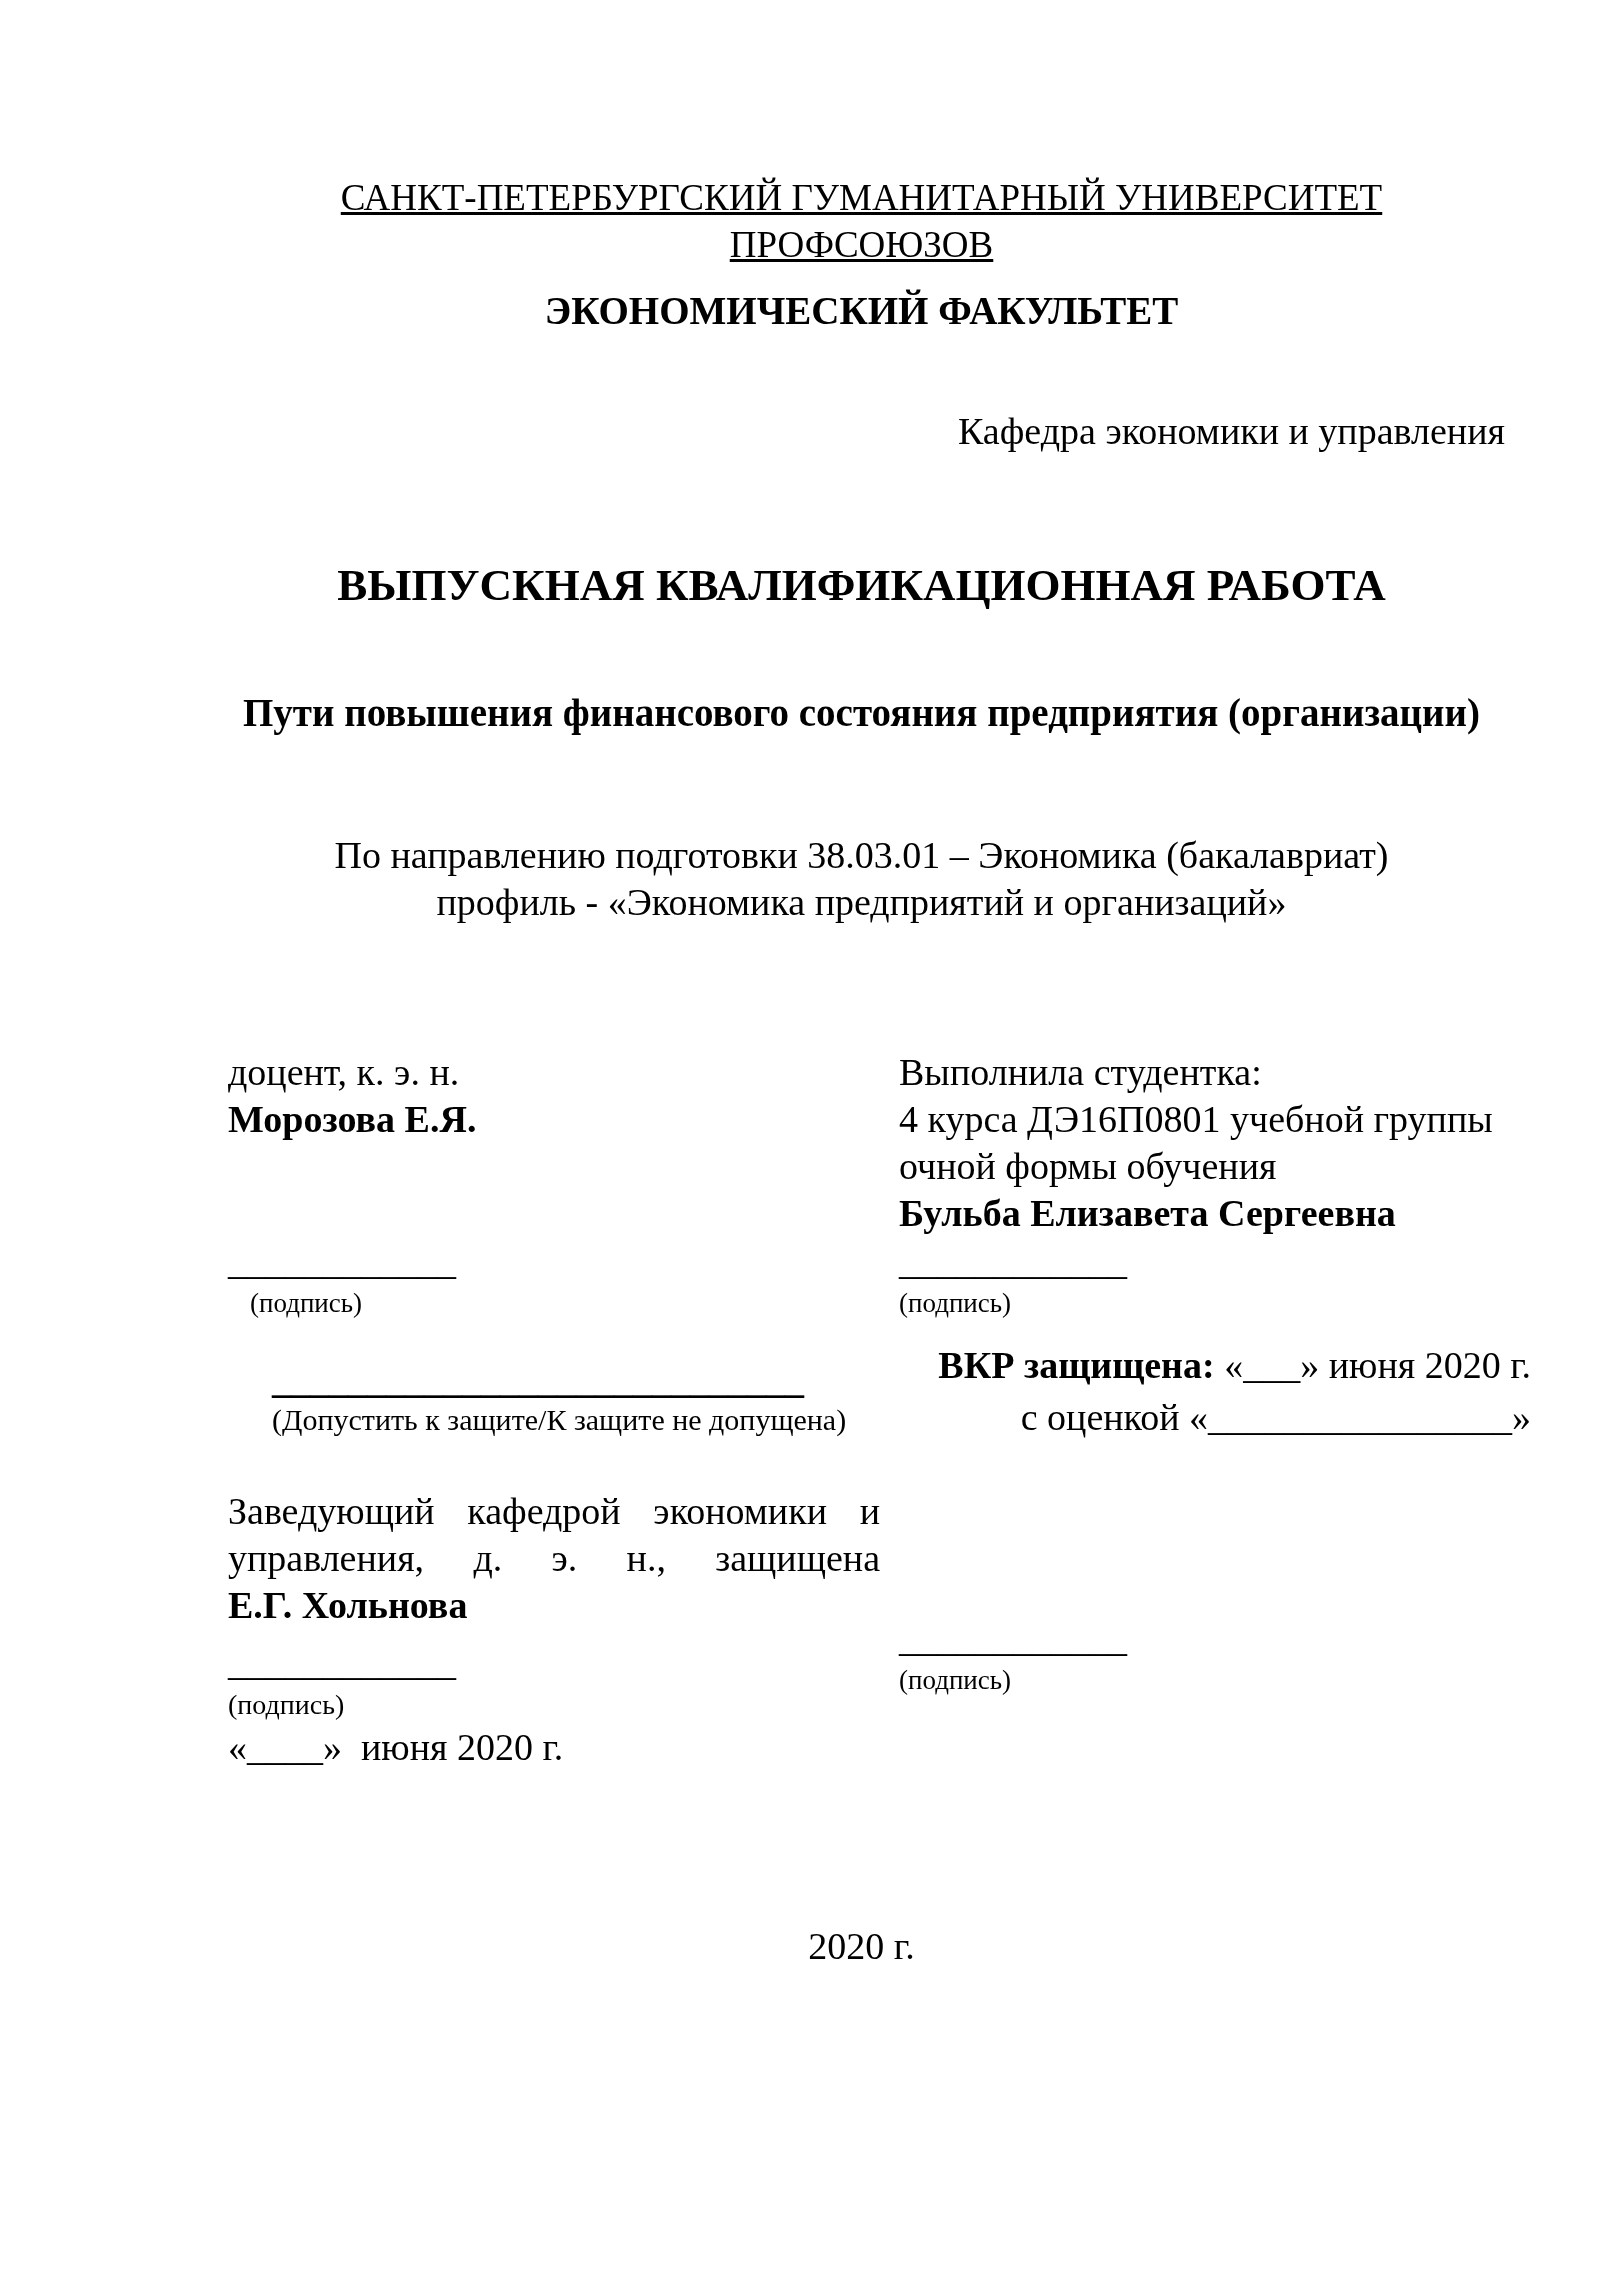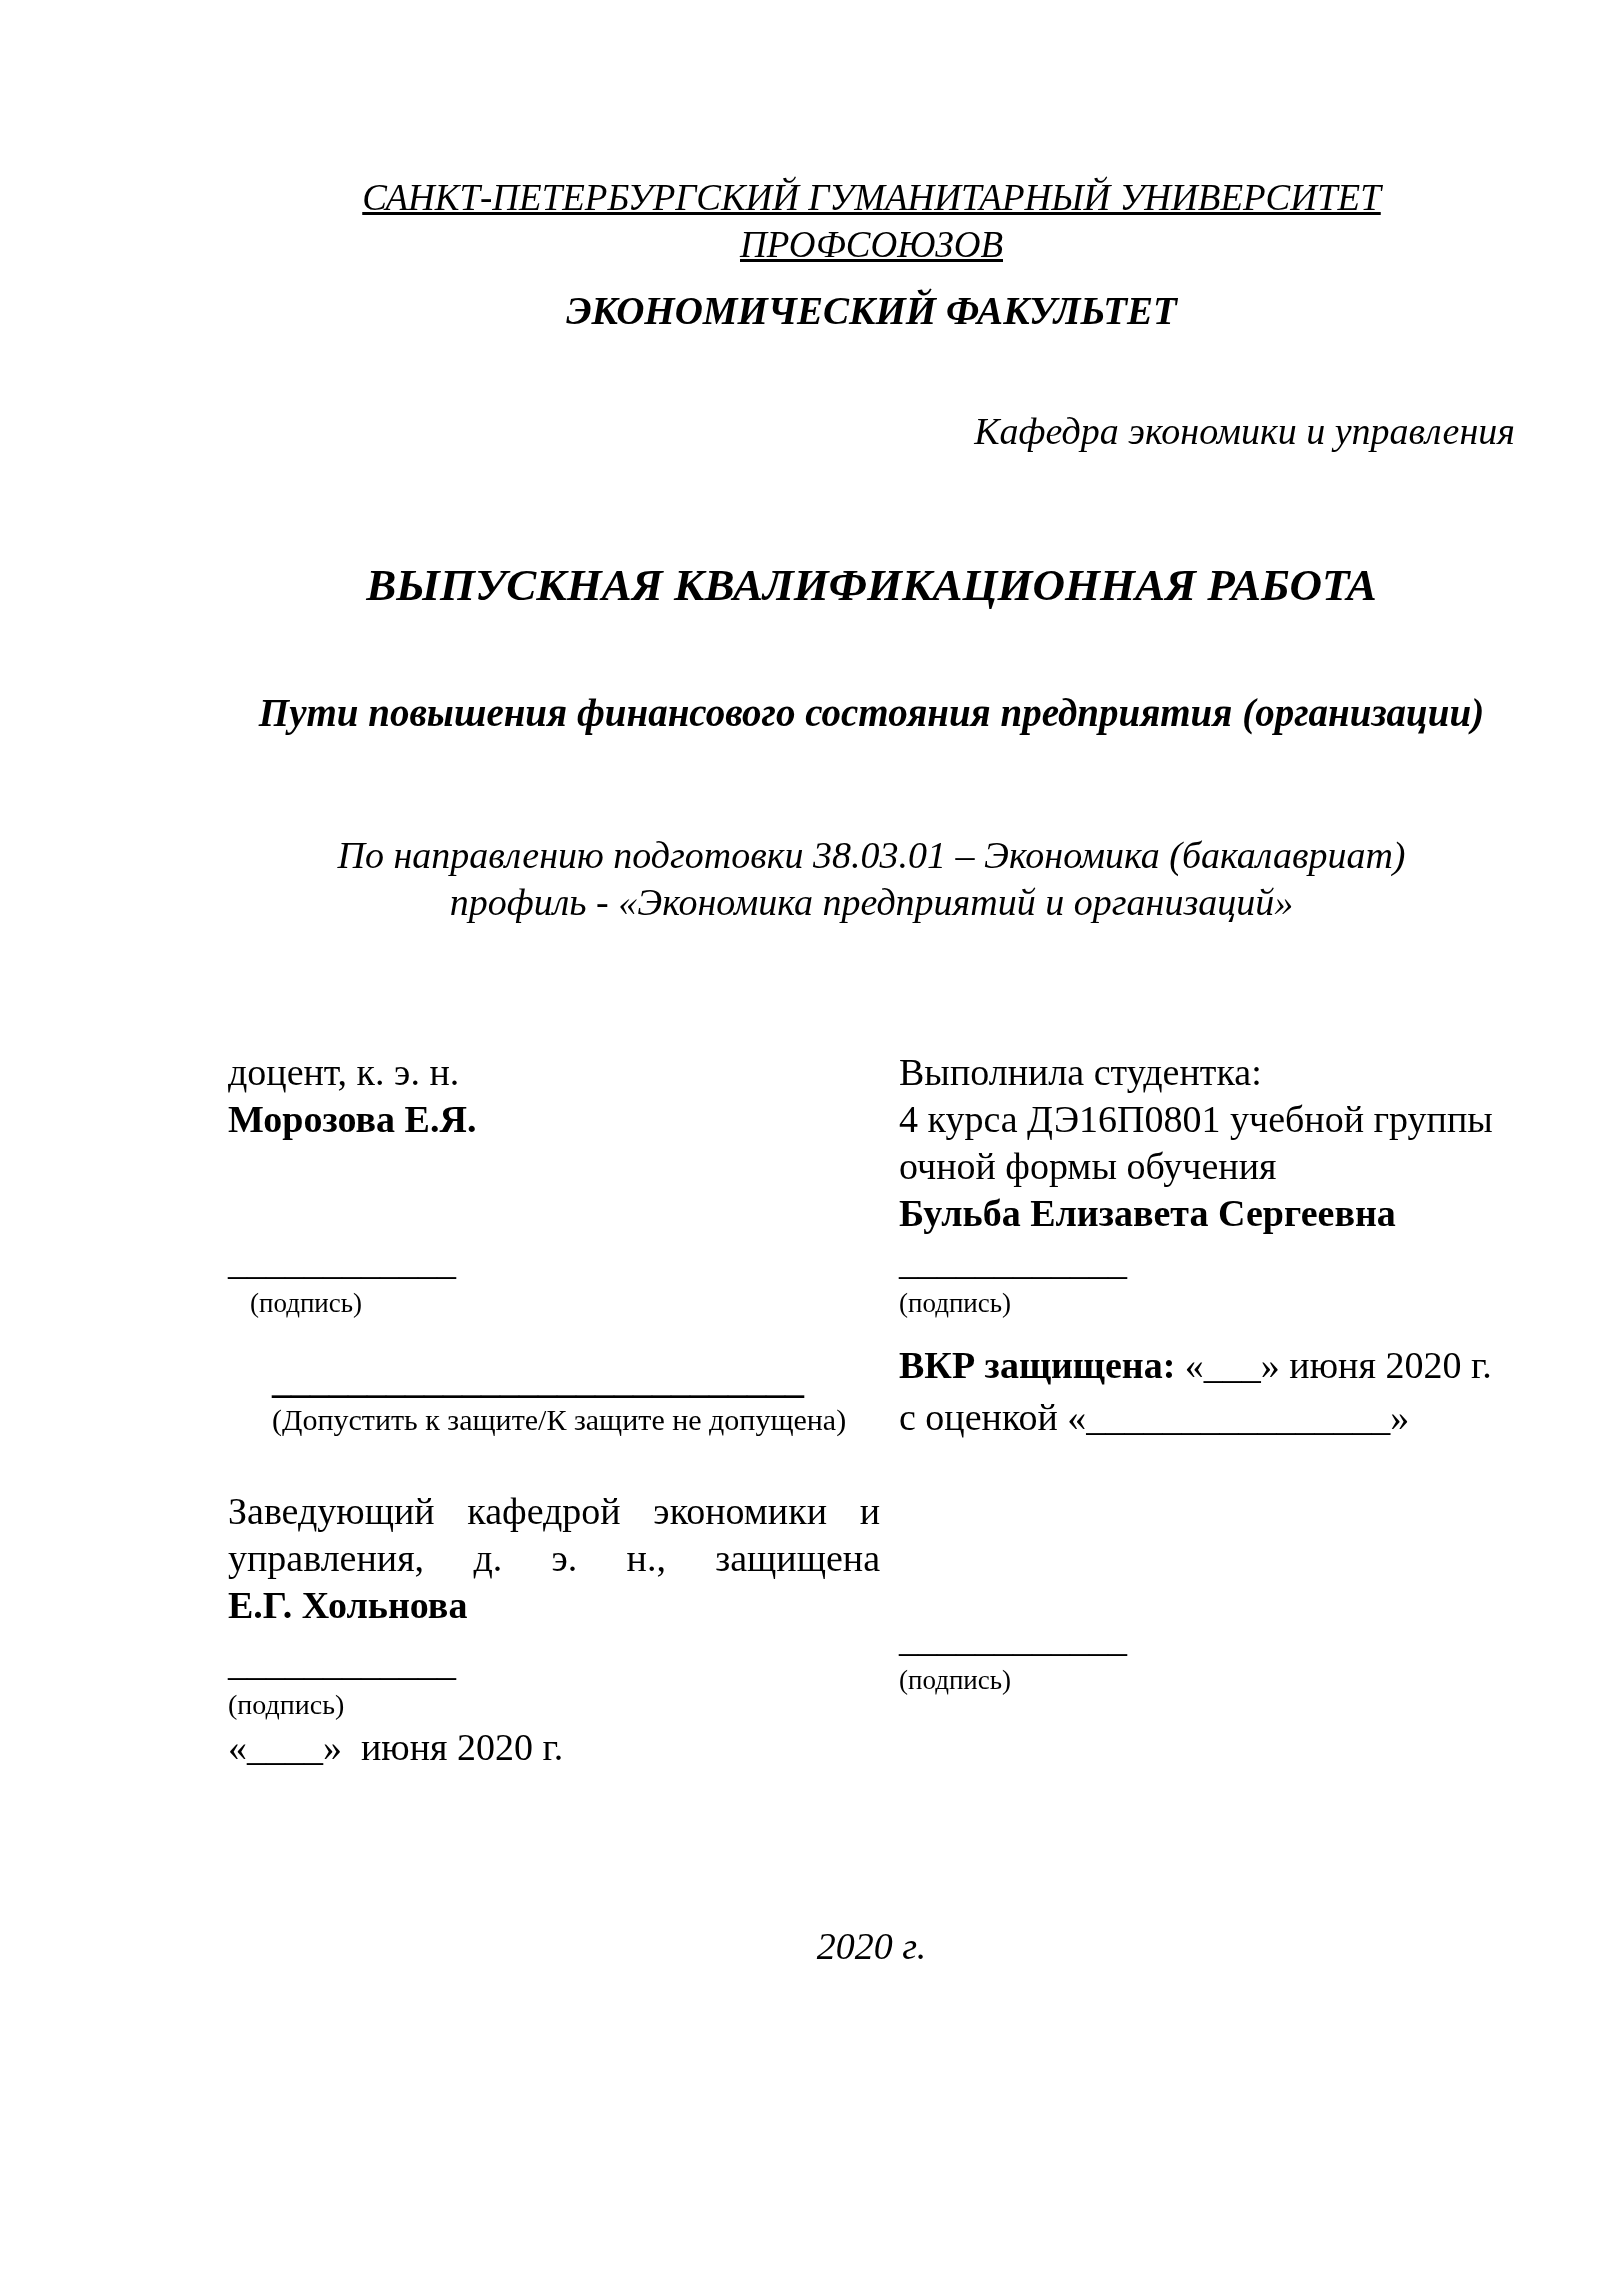--- a/index.html
+++ b/index.html
@@ -31,21 +31,21 @@
   .sign-line { font-size: 38px; line-height: 49px; white-space: pre; }
   .sign-caption { font-size: 27px; line-height: 35px; }
   .sign-caption-lg { font-size: 28px; line-height: 36px; }
   .admission-caption { font-size: 30px; line-height: 35px; }
   .date-line { font-size: 38px; line-height: 49px; white-space: pre; }
 
   .defense-line { font-size: 38px; line-height: 52px; white-space: pre; }
 
   .col-left  { left: 228px;  width: 652px; }
   .col-right { left: 899px; width: 632px; }
-  .full-width { left: 228px; width: 1287px; font-style: italic; }
+  .full-width { left: 218px; width: 1287px; }
 </style>
 </head>
 <body>
 
 <div class="page">
 
   <div class="abs full-width center header-47 underline" style="top: 174px;">САНКТ-ПЕТЕРБУРГСКИЙ ГУМАНИТАРНЫЙ УНИВЕРСИТЕТ ПРОФСОЮЗОВ</div>
 
   <div class="abs full-width center title-50 bold" style="top: 287px;">ЭКОНОМИЧЕСКИЙ ФАКУЛЬТЕТ</div>
 
@@ -92,21 +92,21 @@
     <div>4 курса ДЭ16П0801 учебной группы</div>
     <div>очной формы обучения</div>
     <div class="bold">Бульба Елизавета Сергеевна</div>
   </div>
 
   <div class="abs col-right" style="top: 1237px;">
     <div class="sign-line">____________</div>
     <div class="sign-caption">(подпись)</div>
   </div>
 
-  <div class="abs col-right" style="top: 1339px;">
+  <div class="abs col-right" style="top: 1339px; text-align: right;">
     <div class="defense-line"><span class="bold">ВКР защищена:</span><span> «___» июня 2020 г.</span></div>
     <div class="defense-line">с оценкой «________________»</div>
   </div>
 
 
   <div class="abs col-right" style="top: 1614px;">
     <div class="sign-line">____________</div>
     <div class="sign-caption">(подпись)</div>
   </div>
 

